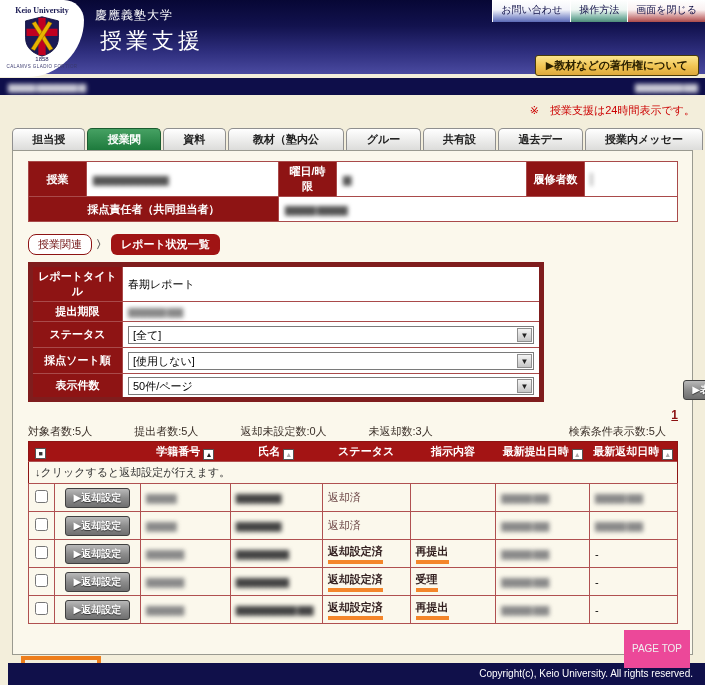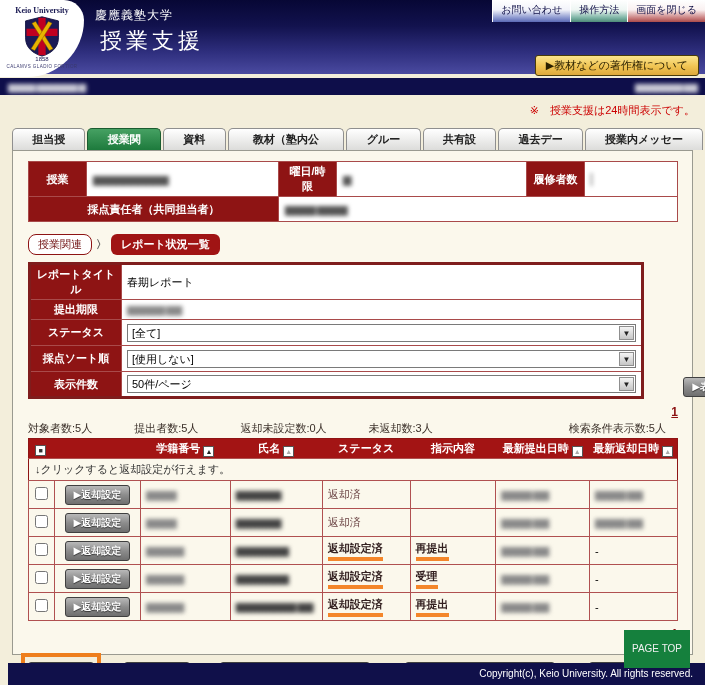--- a/index.html
+++ b/index.html
@@ -19,21 +19,21 @@
   .logo-motto { position:absolute; left:2px; top:63px; width:80px; text-align:center; font-size:5px;
     color:#39396e; letter-spacing:.5px; transform:scale(.9); }
   .hd-univ { position:absolute; left:95px; top:7px; color:#fff; font-size:12px; letter-spacing:1px; }
   .hd-app { position:absolute; left:100px; top:26px; color:#fff; font-size:22px; letter-spacing:4px; }
   .hd-btns { position:absolute; right:0; top:0; display:flex; }
   .hd-btn { height:22px; padding:0 8px; font-size:10px; color:#121248; line-height:20px; text-align:center;
     border-left:1px solid #fff; cursor:pointer; }
   .hd-btn.blue  { background:linear-gradient(to bottom,#ffffff 0%,#f2f3fa 45%,#8e9ad0 80%,#5a68b4 100%); }
   .hd-btn.teal  { background:linear-gradient(to bottom,#ffffff 0%,#eef6f3 45%,#7fb5a6 80%,#4d8a78 100%); }
   .hd-btn.red   { background:linear-gradient(to bottom,#ffffff 0%,#faf0f0 45%,#cc8484 80%,#aa4a4a 100%); }
-  .gold-btn { position:absolute; right:6px; top:55px; padding:2px 10px; font-size:11px; font-weight:normal;
+  .gold-btn { position:absolute; right:6px; top:55px; padding:2px 10px; font-size:11px; font-weight:bold;
     color:#2a2000; background:linear-gradient(to bottom,#fce58e 0%,#f0c452 55%,#ddaузel 100%);
     background:linear-gradient(to bottom,#fce58e 0%,#f0c452 55%,#dfa93c 100%);
     border:1px solid #4a3c08; border-radius:3px; cursor:pointer; }
 
   
   .userbar { position:absolute; left:0; top:78px; width:705px; height:17px; background:#0e0e4a;
     color:#c9c9d6; font-size:10px; line-height:17px; }
   .userbar .umask { position:absolute; left:8px; filter:blur(2px); letter-spacing:-1px; }
   .userbar .dmask { position:absolute; right:8px; filter:blur(2px); letter-spacing:-1px; }
 
@@ -62,21 +62,21 @@
 
   
   .crumbs { margin-top:12px; display:flex; align-items:center; font-size:11px; height:20px; }
   .crumb-parent { background:#fff; border:1px solid #8e1414; border-radius:8px; color:#6e0e0e;
     padding:2px 9px; cursor:pointer; }
   .crumb-sep { margin:0 4px; color:#555; font-weight:bold; }
   .crumb-cur { background:#a01414; border-radius:6px; color:#fff; font-weight:bold; padding:3px 10px; }
 
   
   .formwrap { position:relative; margin-top:8px; }
-  .sform { width:616px; border-collapse:collapse; font-size:11px; border:3px solid #7f1d1d; }
+  .sform { width:516px; border-collapse:collapse; font-size:11px; border:5px solid #7f1d1d; }
   .sform td { border:1px solid #a94a4a; padding:2px 5px; background:#fff; }
   .sform td.lbl { background:#8e1414; color:#fff; text-align:center; font-weight:bold; width:92px; }
   .sform tr.txt td { height:20px; }
   .sform tr.selrow td { height:26px; }
   .sel { position:relative; height:18px; border:1px solid #7a7a7a; background:#fff; font-size:11px;
     line-height:16px; padding:0 22px 0 4px; cursor:pointer; }
   .sel .arrow { position:absolute; right:1px; top:1px; width:15px; height:14px; text-align:center;
     background:linear-gradient(to bottom,#f4f4f4,#c6c6c6); border:1px solid #8f8f8f;
     font-size:8px; line-height:14px; color:#222; }
   .show-btn { position:absolute; right:-52px; bottom:2px; }
@@ -107,21 +107,21 @@
   .st-ret { color:#6b4444; }
   .marked { font-weight:bold; color:#332020; border-bottom:4px solid #f4862a; padding-bottom:1px; display:inline-block; }
   .cbx { width:13px; height:13px; }
 
   
   .actions { position:relative; margin-top:20px; height:20px; }
   .actions .gbtn { margin-right:0; }
   .hlbox { position:absolute; left:-7px; top:-8px; width:80px; height:34px; border:4px solid #ee7e1c; }
   .act-note { margin-top:6px; font-size:11px; color:#e06a1a; }
 
-  .pagetop { position:absolute; right:15px; bottom:17px; width:66px; height:38px; background:#15803d;
+  .pagetop { position:absolute; right:15px; bottom:17px; width:66px; height:38px; background:#ec4899;
     color:#f0f0f0; font-size:10px; text-align:center; line-height:38px; cursor:pointer; z-index:5; }
   .footer { position:absolute; left:8px; bottom:0; width:705px; height:22px; background:#10104a;
     color:#fff; font-size:10px; text-align:right; line-height:22px; padding-right:20px; }
 </style>
 </head>
 <body>
 
 <div class="page">
 
   <div class="header">

